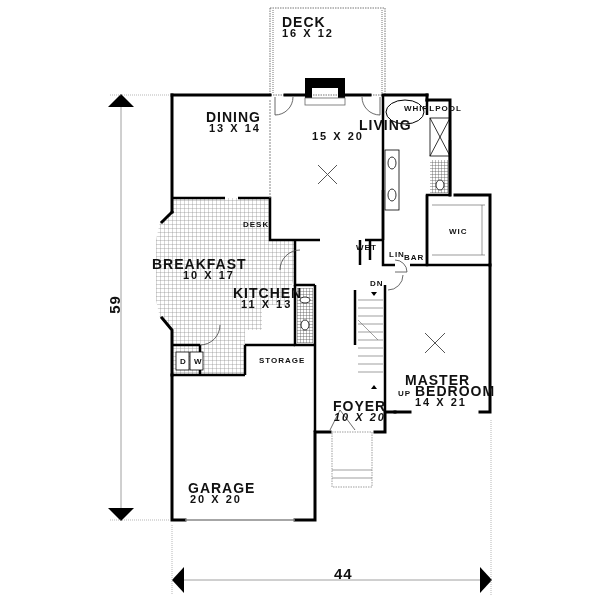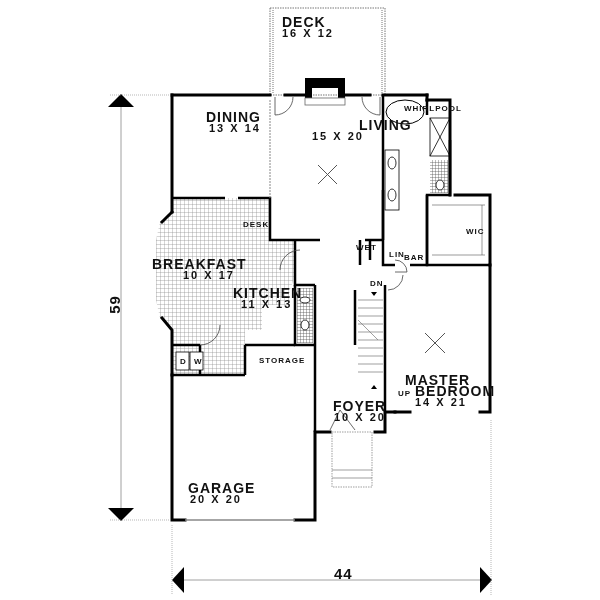--- a/index.html
+++ b/index.html
@@ -194,21 +194,21 @@
 <div class="lbl room" style="left:282px;top:14px;">DECK</div>
 <div class="lbl dim" style="left:282px;top:27px;">16 X 12</div>
 
 <div class="lbl room" style="left:206px;top:109px;">DINING</div>
 <div class="lbl dim" style="left:209px;top:122px;">13 X 14</div>
 
 <div class="lbl room" style="left:311px;top:117px;padding-left:48px;">LIVING</div>
 <div class="lbl dim" style="left:312px;top:130px;">15 X 20</div>
 
 <div class="lbl small" style="left:388px;top:104px;margin-left:16px;">WHIRLPOOL</div>
-<div class="lbl small" style="left:466px;top:227px;">WIC</div>
+<div class="lbl small" style="left:449px;top:227px;">WIC</div>
 <div class="lbl small" style="left:243px;top:220px;">DESK</div>
 
 <div class="lbl room" style="left:152px;top:256px;">BREAKFAST</div>
 <div class="lbl dim" style="left:183px;top:269px;text-align:right;">10 X 17</div>
 
 <div class="lbl room" style="left:233px;top:285px;">KITCHEN</div>
 <div class="lbl dim" style="left:241px;top:298px;">11 X 13</div>
 
 <div class="lbl small" style="left:356px;top:243px;">WET</div>
 <div class="lbl small" style="left:356px;top:253px;margin-left:48px;">BAR</div>
@@ -218,19 +218,19 @@
 
 <div class="lbl small" style="left:259px;top:356px;">STORAGE</div>
 <div class="lbl small" style="left:180px;top:357px;">D</div>
 <div class="lbl small" style="left:194px;top:357px;">W</div>
 
 <div class="lbl room" style="left:405px;top:372px;">MASTER</div>
 <div class="lbl room" style="left:415px;top:383px;">BEDROOM</div>
 <div class="lbl dim" style="left:415px;top:396px;">14 X 21</div>
 
 <div class="lbl room" style="left:333px;top:398px;">FOYER</div>
-<div class="lbl dim" style="left:334px;top:411px;">10 X 20</div>
+<div class="lbl dim" style="left:334px;top:411px;font-style:italic;">10 X 20</div>
 
 <div class="lbl room" style="left:188px;top:480px;">GARAGE</div>
 <div class="lbl dim" style="left:190px;top:493px;">20 X 20</div>
 
 <div class="lbl big" style="left:105px;top:296px;transform:rotate(-90deg);transform-origin:center;">59</div>
 <div class="lbl big" style="left:334px;top:565px;">44</div>
 
 </body></html>

